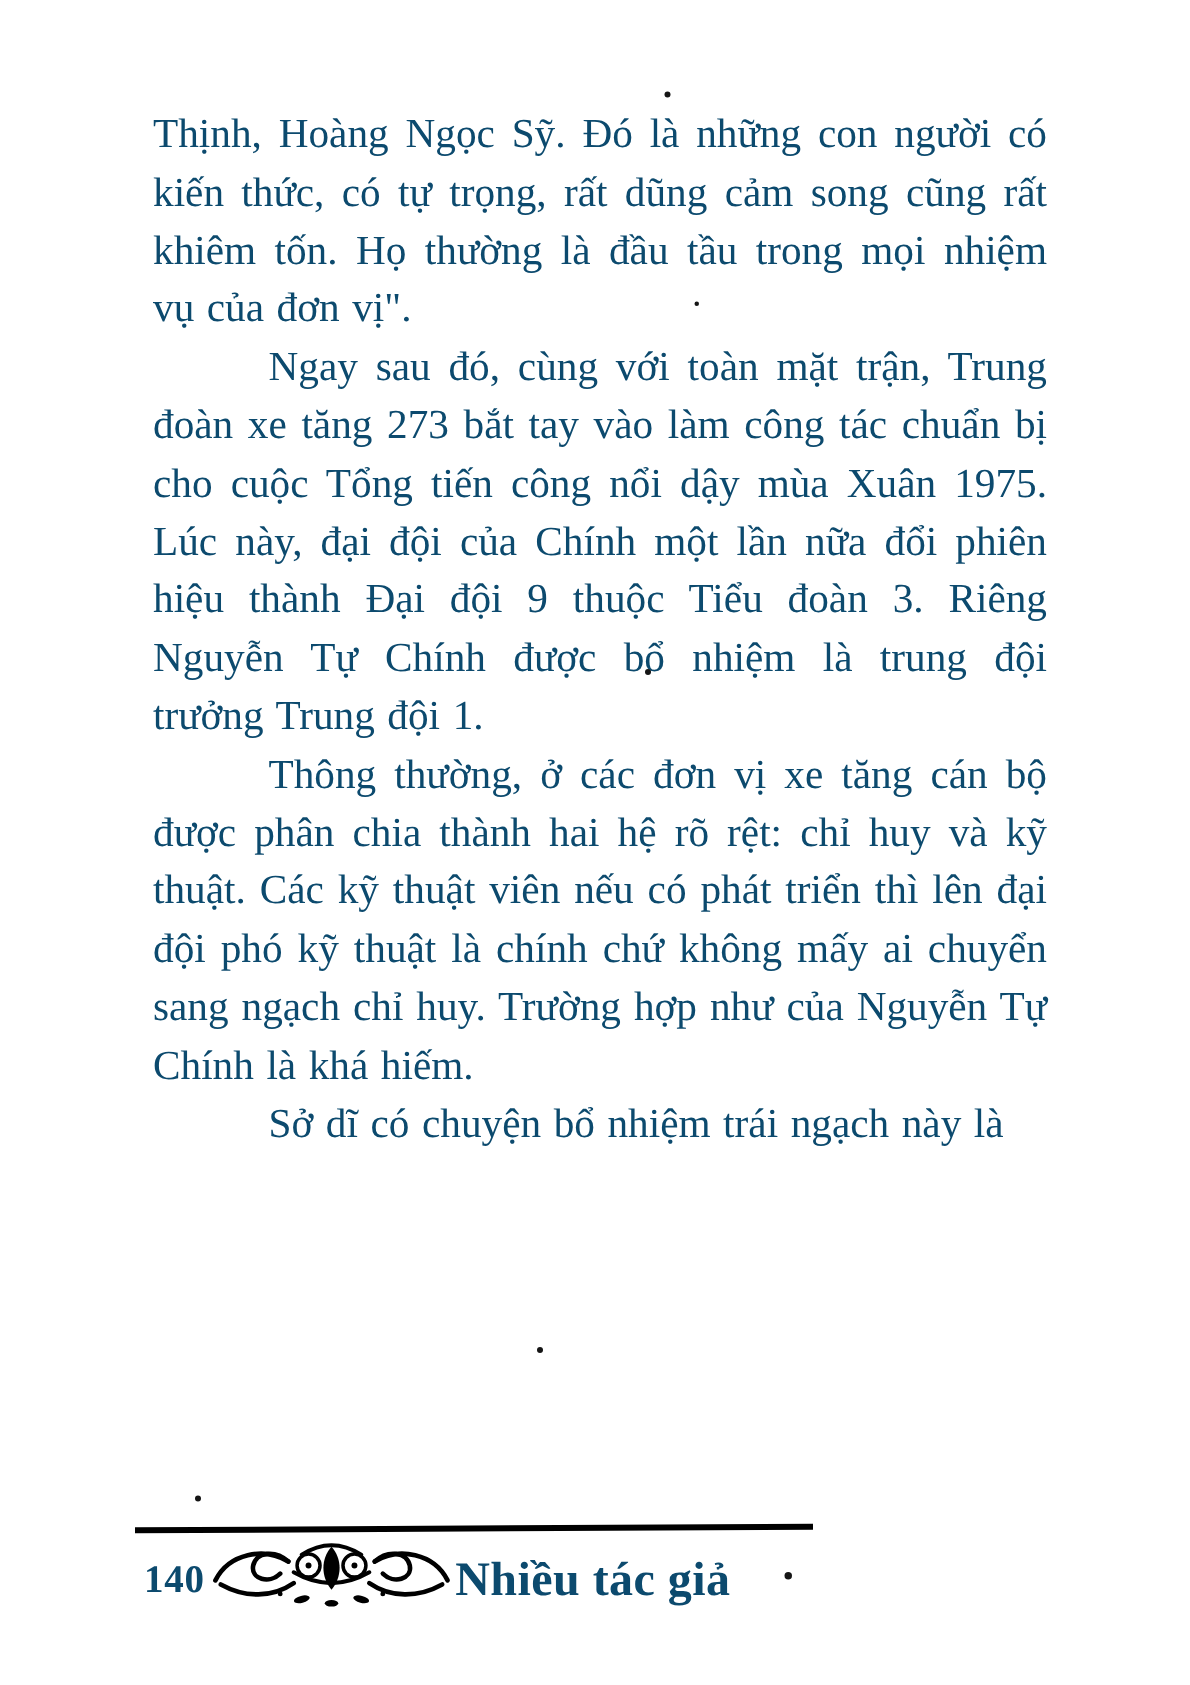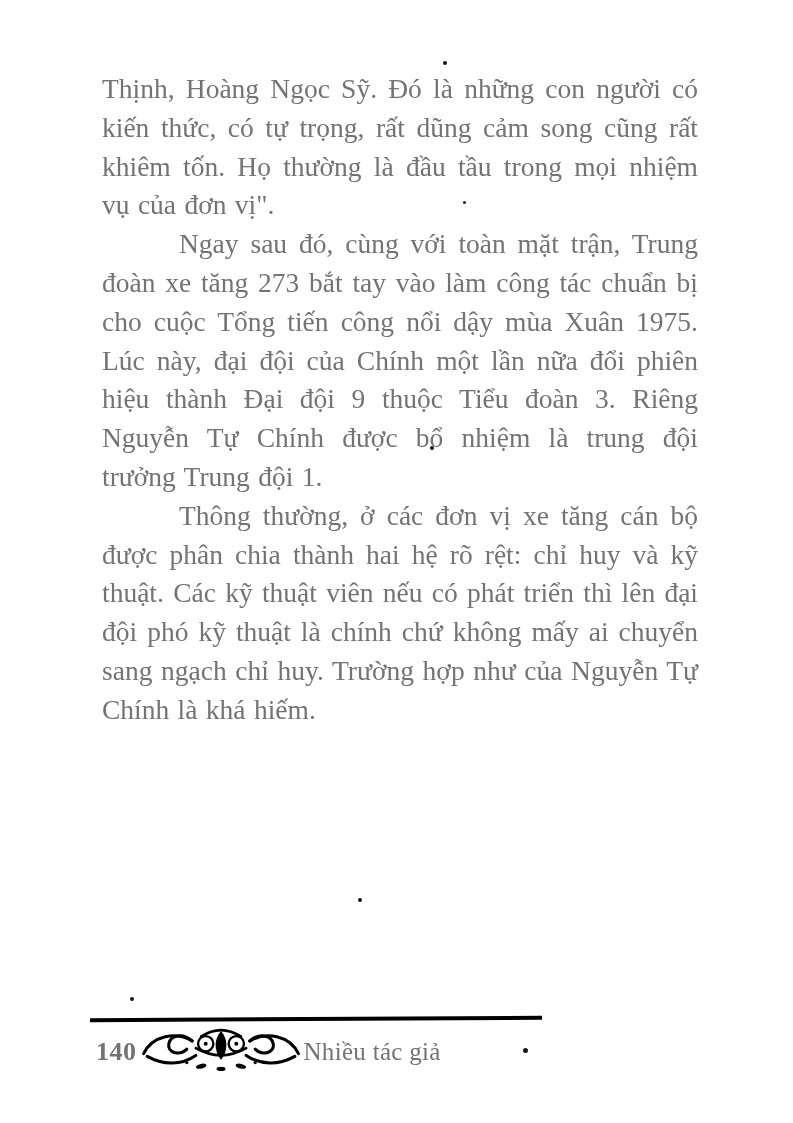--- a/index.html
+++ b/index.html
@@ -7,21 +7,21 @@
     padding: 0;
     background: #ffffff;
   }
   .page {
     position: relative;
     width: 793px;
     height: 1123px;
     background: #ffffff;
     overflow: hidden;
     font-family: "Liberation Serif", "DejaVu Serif", serif;
-    color: #737373;
+    color: #0c4a6e;
   }
   .text-block {
     position: absolute;
     left: 102px;
     top: 70px;
     width: 596px;
   }
   .para {
     margin: 0;
     font-size: 27.5px;
@@ -53,22 +53,22 @@
   .page-number {
     font-weight: bold;
     font-size: 26px;
     letter-spacing: 0.5px;
   }
   .ornament {
     display: block;
     margin: 0 1px 0 2px;
   }
   .author {
-    font-weight: normal;
-    font-size: 25px;
+    font-weight: bold;
+    font-size: 32px;
     letter-spacing: 0.3px;
   }
   
   .speck {
     position: absolute;
     background: #151515;
     border-radius: 50%;
   }
   .s1 { left: 443px; top: 61px;  width: 4px; height: 4px; }
   .s2 { left: 463px; top: 201px; width: 3px; height: 3px; }
@@ -79,20 +79,21 @@
 </style>
 </head>
 <body>
 
 <div class="page">
 
   <main class="text-block">
     <p class="para">Thịnh, Hoàng Ngọc Sỹ. Đó là những con người có kiến thức, có tự trọng, rất dũng cảm song cũng rất khiêm tốn. Họ thường là đầu tầu trong mọi nhiệm vụ của đơn vị".</p>
     <p class="para indent">Ngay sau đó, cùng với toàn mặt trận, Trung đoàn xe tăng 273 bắt tay vào làm công tác chuẩn bị cho cuộc Tổng tiến công nổi dậy mùa Xuân 1975. Lúc này, đại đội của Chính một lần nữa đổi phiên hiệu thành Đại đội 9 thuộc Tiểu đoàn 3. Riêng Nguyễn Tự Chính được bổ nhiệm là trung đội trưởng Trung đội 1.</p>
     <p class="para indent">Thông thường, ở các đơn vị xe tăng cán bộ được phân chia thành hai hệ rõ rệt: chỉ huy và kỹ thuật. Các kỹ thuật viên nếu có phát triển thì lên đại đội phó kỹ thuật là chính chứ không mấy ai chuyển sang ngạch chỉ huy. Trường hợp như của Nguyễn Tự Chính là khá hiếm.</p>
+    <p class="para indent">Sở dĩ có chuyện bổ nhiệm trái ngạch này là</p>
   </main>
 
   <div class="footer-rule"></div>
 
   <footer class="footer-row">
     <span class="page-number">140</span>
 
     <span class="ornament">
       <svg width="162" height="48" viewBox="0 0 180 52" xmlns="http://www.w3.org/2000/svg" aria-hidden="true">
         <g stroke="#000" fill="none" stroke-width="3.4" stroke-linecap="round">

